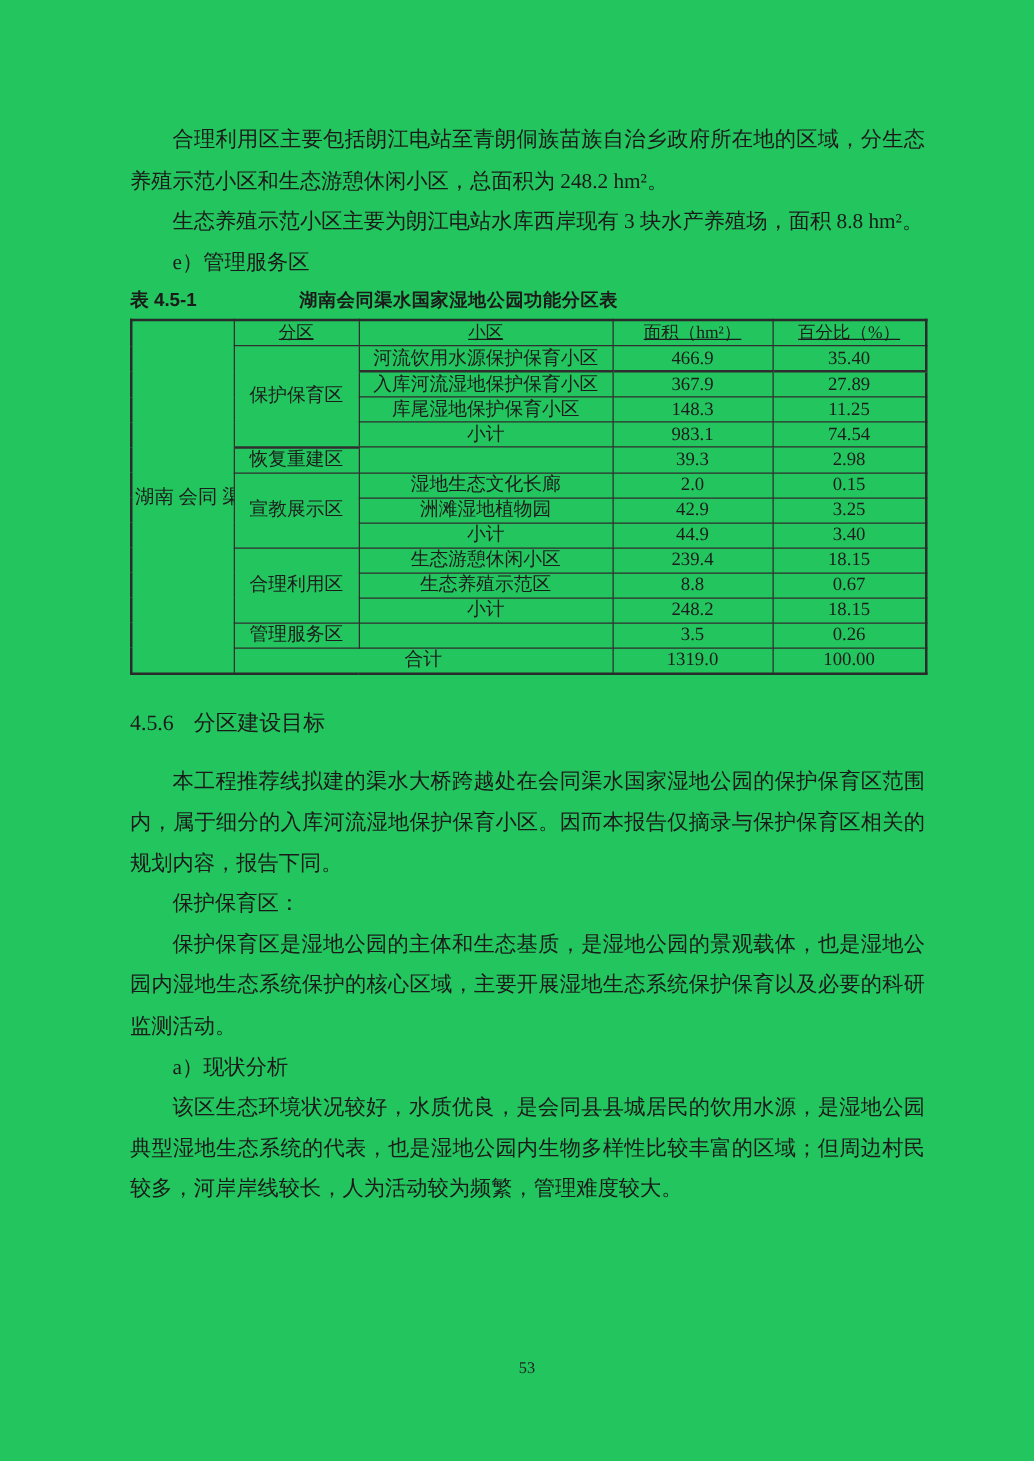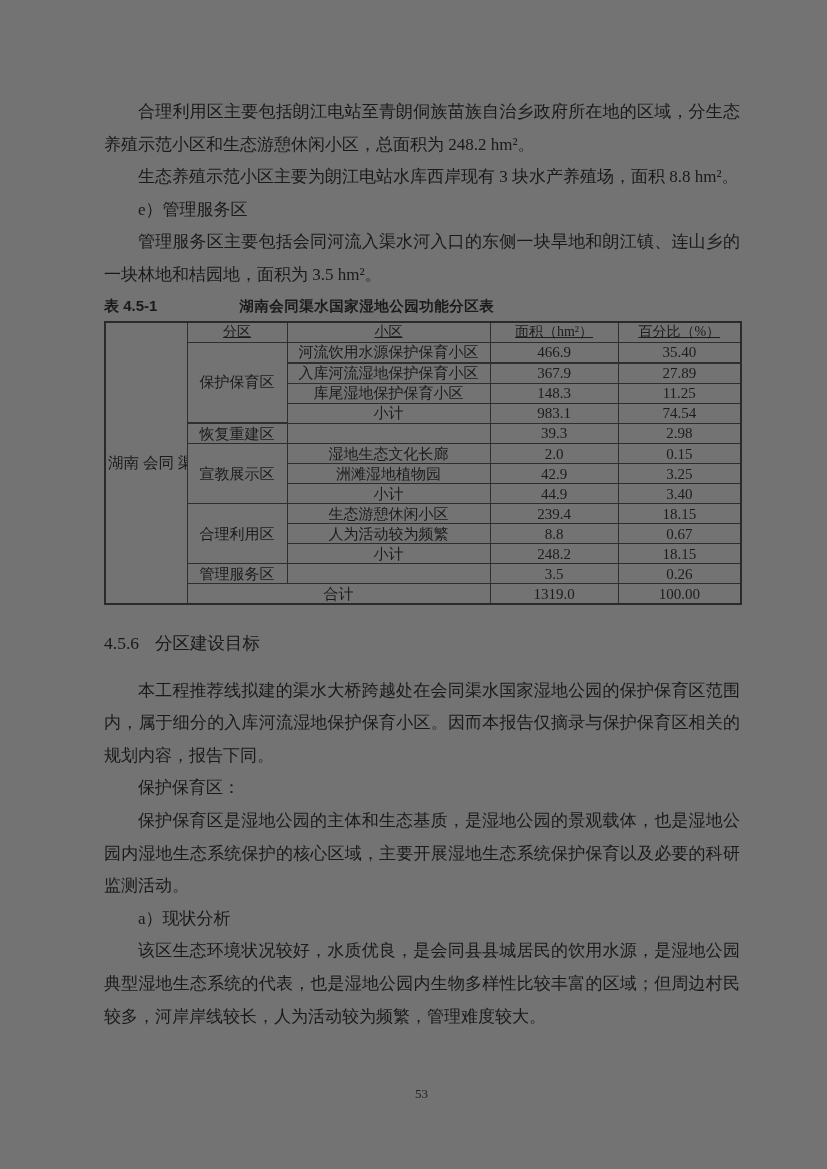--- a/index.html
+++ b/index.html
@@ -1,21 +1,21 @@
 <!DOCTYPE html>
 <html lang="zh"><head>
 <meta charset="utf-8">
 <style>
   html,body { margin:0; padding:0; }
   body { background:#ffffff; }
   .page {
     position:relative;
     width:827px; height:1169px;
     box-sizing:border-box;
-    background:#737373;
+    background:#22c55e;
     color:#1a1a1a;
     padding:96px 87px 0 104px;
     font-family:"Liberation Serif","DejaVu Serif",serif;
     overflow:hidden;
   }
   .body-text {
     font-size:17px;
     line-height:32.6px;
     text-align:justify;
     text-justify:inter-ideograph;
@@ -83,21 +83,20 @@
   }
 </style>
 </head>
 <body>
 
 <div class="page">
 
   <p class="body-text indent">合理利用区主要包括朗江电站至青朗侗族苗族自治乡政府所在地的区域，分生态养殖示范小区和生态游憩休闲小区，总面积为 248.2 hm²。</p>
   <p class="body-text indent">生态养殖示范小区主要为朗江电站水库西岸现有 3 块水产养殖场，面积 8.8 hm²。</p>
   <p class="item-line">e）管理服务区</p>
-  <p class="body-text indent">管理服务区主要包括会同河流入渠水河入口的东侧一块旱地和朗江镇、连山乡的一块林地和桔园地，面积为 3.5 hm²。</p>
 
   <div class="table-caption">
     <span class="caption-label">表 4.5-1</span>
     <span class="caption-title">湖南会同渠水国家湿地公园功能分区表</span>
   </div>
 
   <table class="zoning">
     <colgroup>
       <col style="width:82px">
         <col style="width:100px">
@@ -161,21 +160,21 @@
         <td>44.9</td>
         <td>3.40</td>
       </tr>
       <tr>
         <td rowspan="3">合理利用区</td>
         <td>生态游憩休闲小区</td>
         <td>239.4</td>
         <td>18.15</td>
       </tr>
       <tr>
-        <td>人为活动较为频繁</td>
+        <td>生态养殖示范区</td>
         <td>8.8</td>
         <td>0.67</td>
       </tr>
       <tr>
         <td>小计</td>
         <td>248.2</td>
         <td>18.15</td>
       </tr>
       <tr>
         <td>管理服务区</td>

